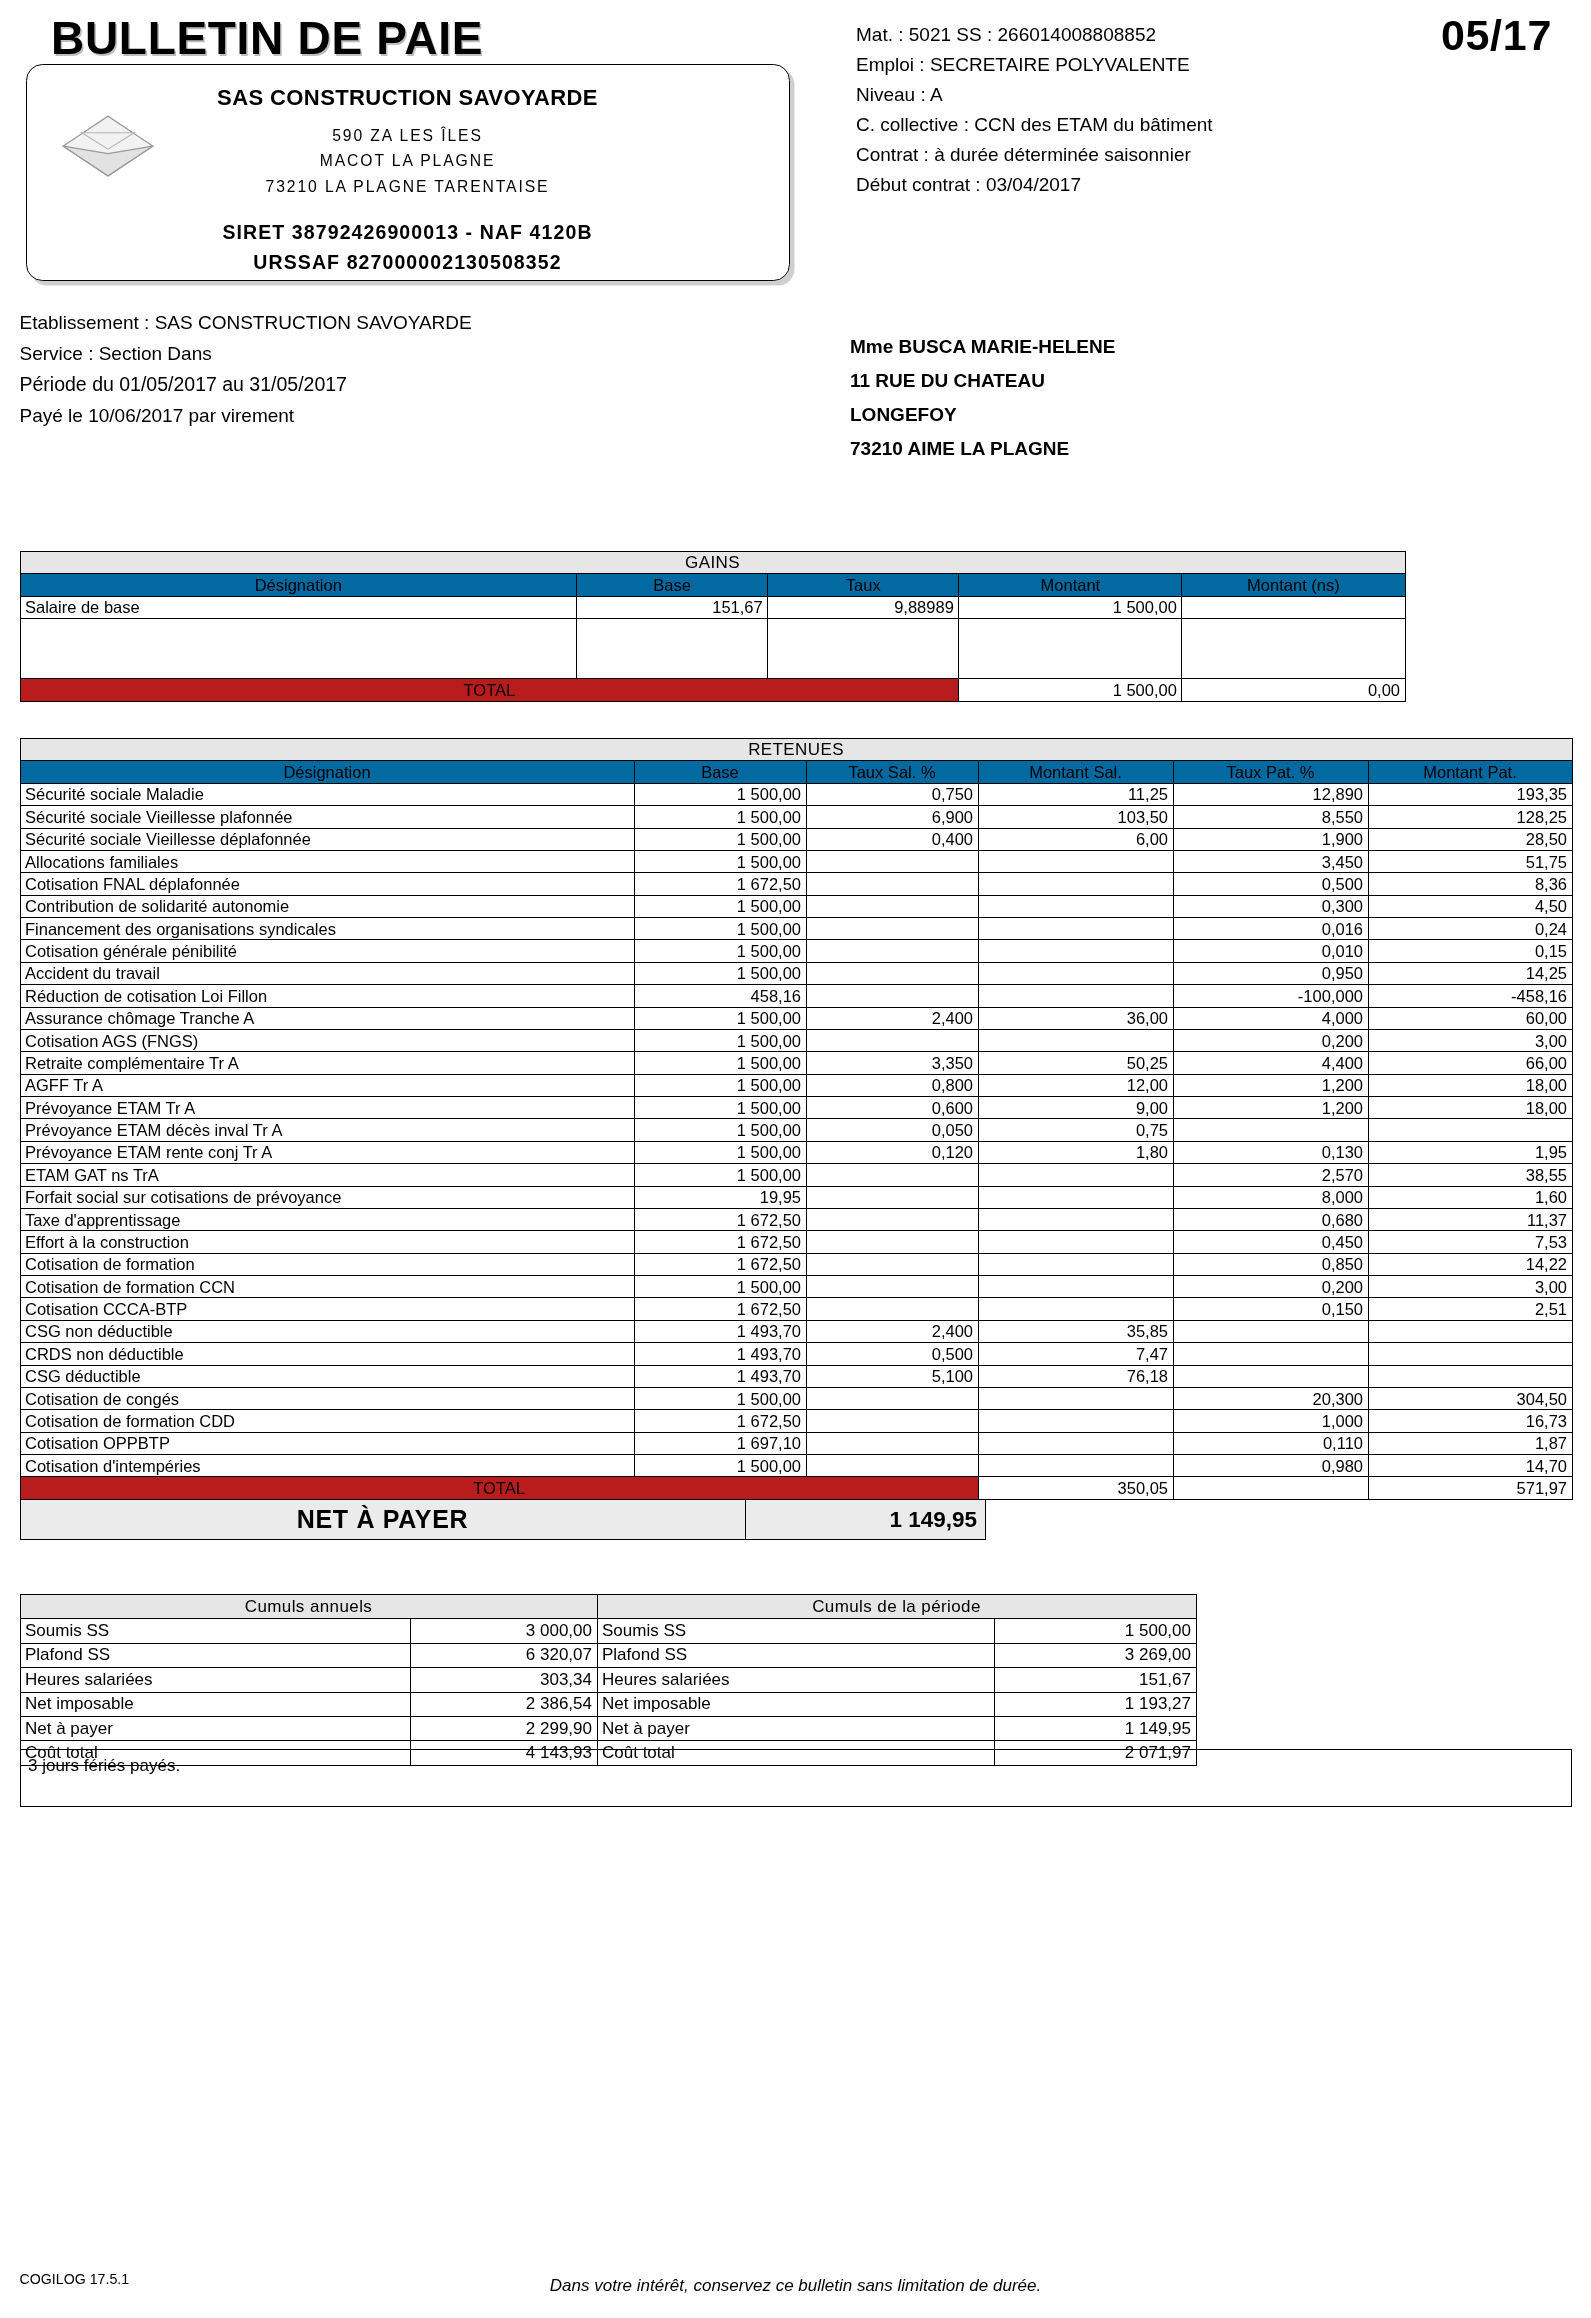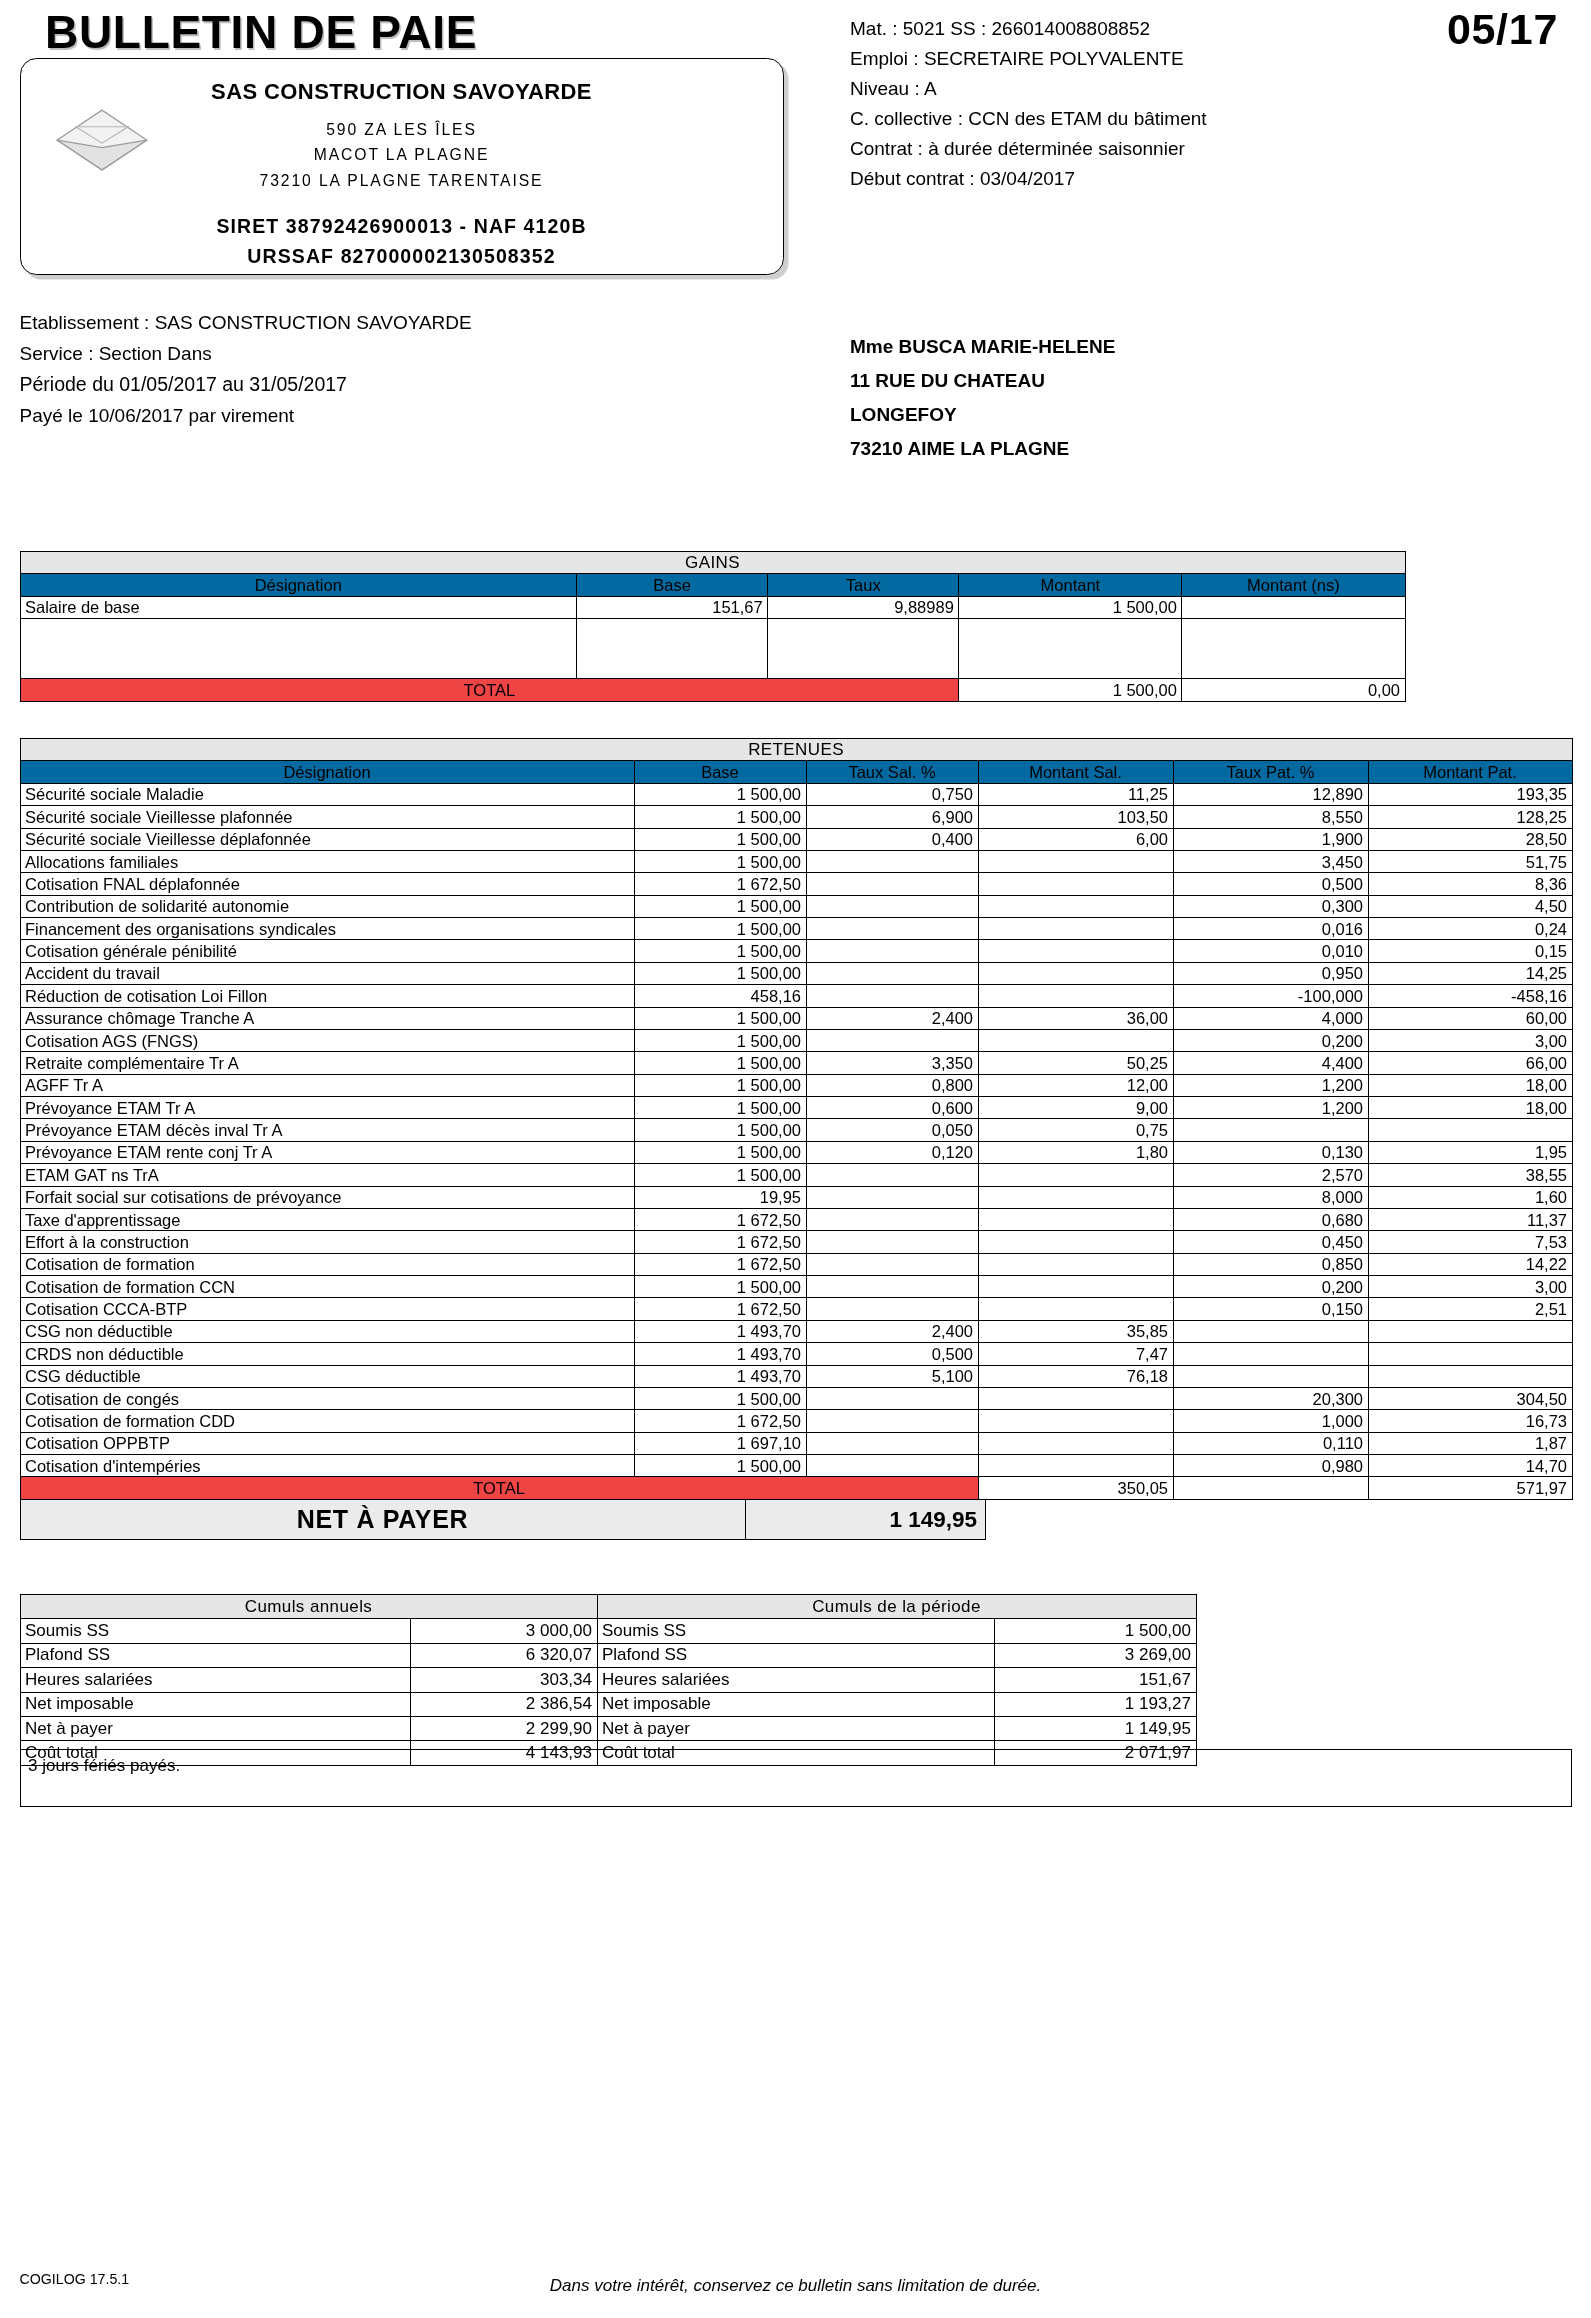--- a/index.html
+++ b/index.html
@@ -11,21 +11,21 @@
     width: 1591px;
     height: 2319px;
     font-family: "Liberation Sans", sans-serif;
     color: #000;
     position: relative;
   }
   .page {
     position: relative;
     width: 1591px;
     height: 2319px;
-    padding: 0;
+    padding: 6px;
     box-sizing: border-box;
   }
 
   
   .header {
     position: relative;
     height: 307px;
   }
   .title {
     position: absolute;
@@ -133,21 +133,21 @@
     font-weight: bold;
     font-size: 17px;
     letter-spacing: 0.4px;
   }
   .col-head {
     background: #0369a1;
     text-align: center;
     font-size: 16.5px;
   }
   .num { text-align: right; }
-  .total-row td { background: #ef4444; }
+  .total-row td { background: #b91c1c; }
   .total-row .lbl { text-align: center; }
   .total-row .val { background: #fff; }
 
   .gains-wrap {
     position: absolute;
     left: 19.5px;
     top: 551px;
     width: 1386px;
   }
   .retenues-wrap {

